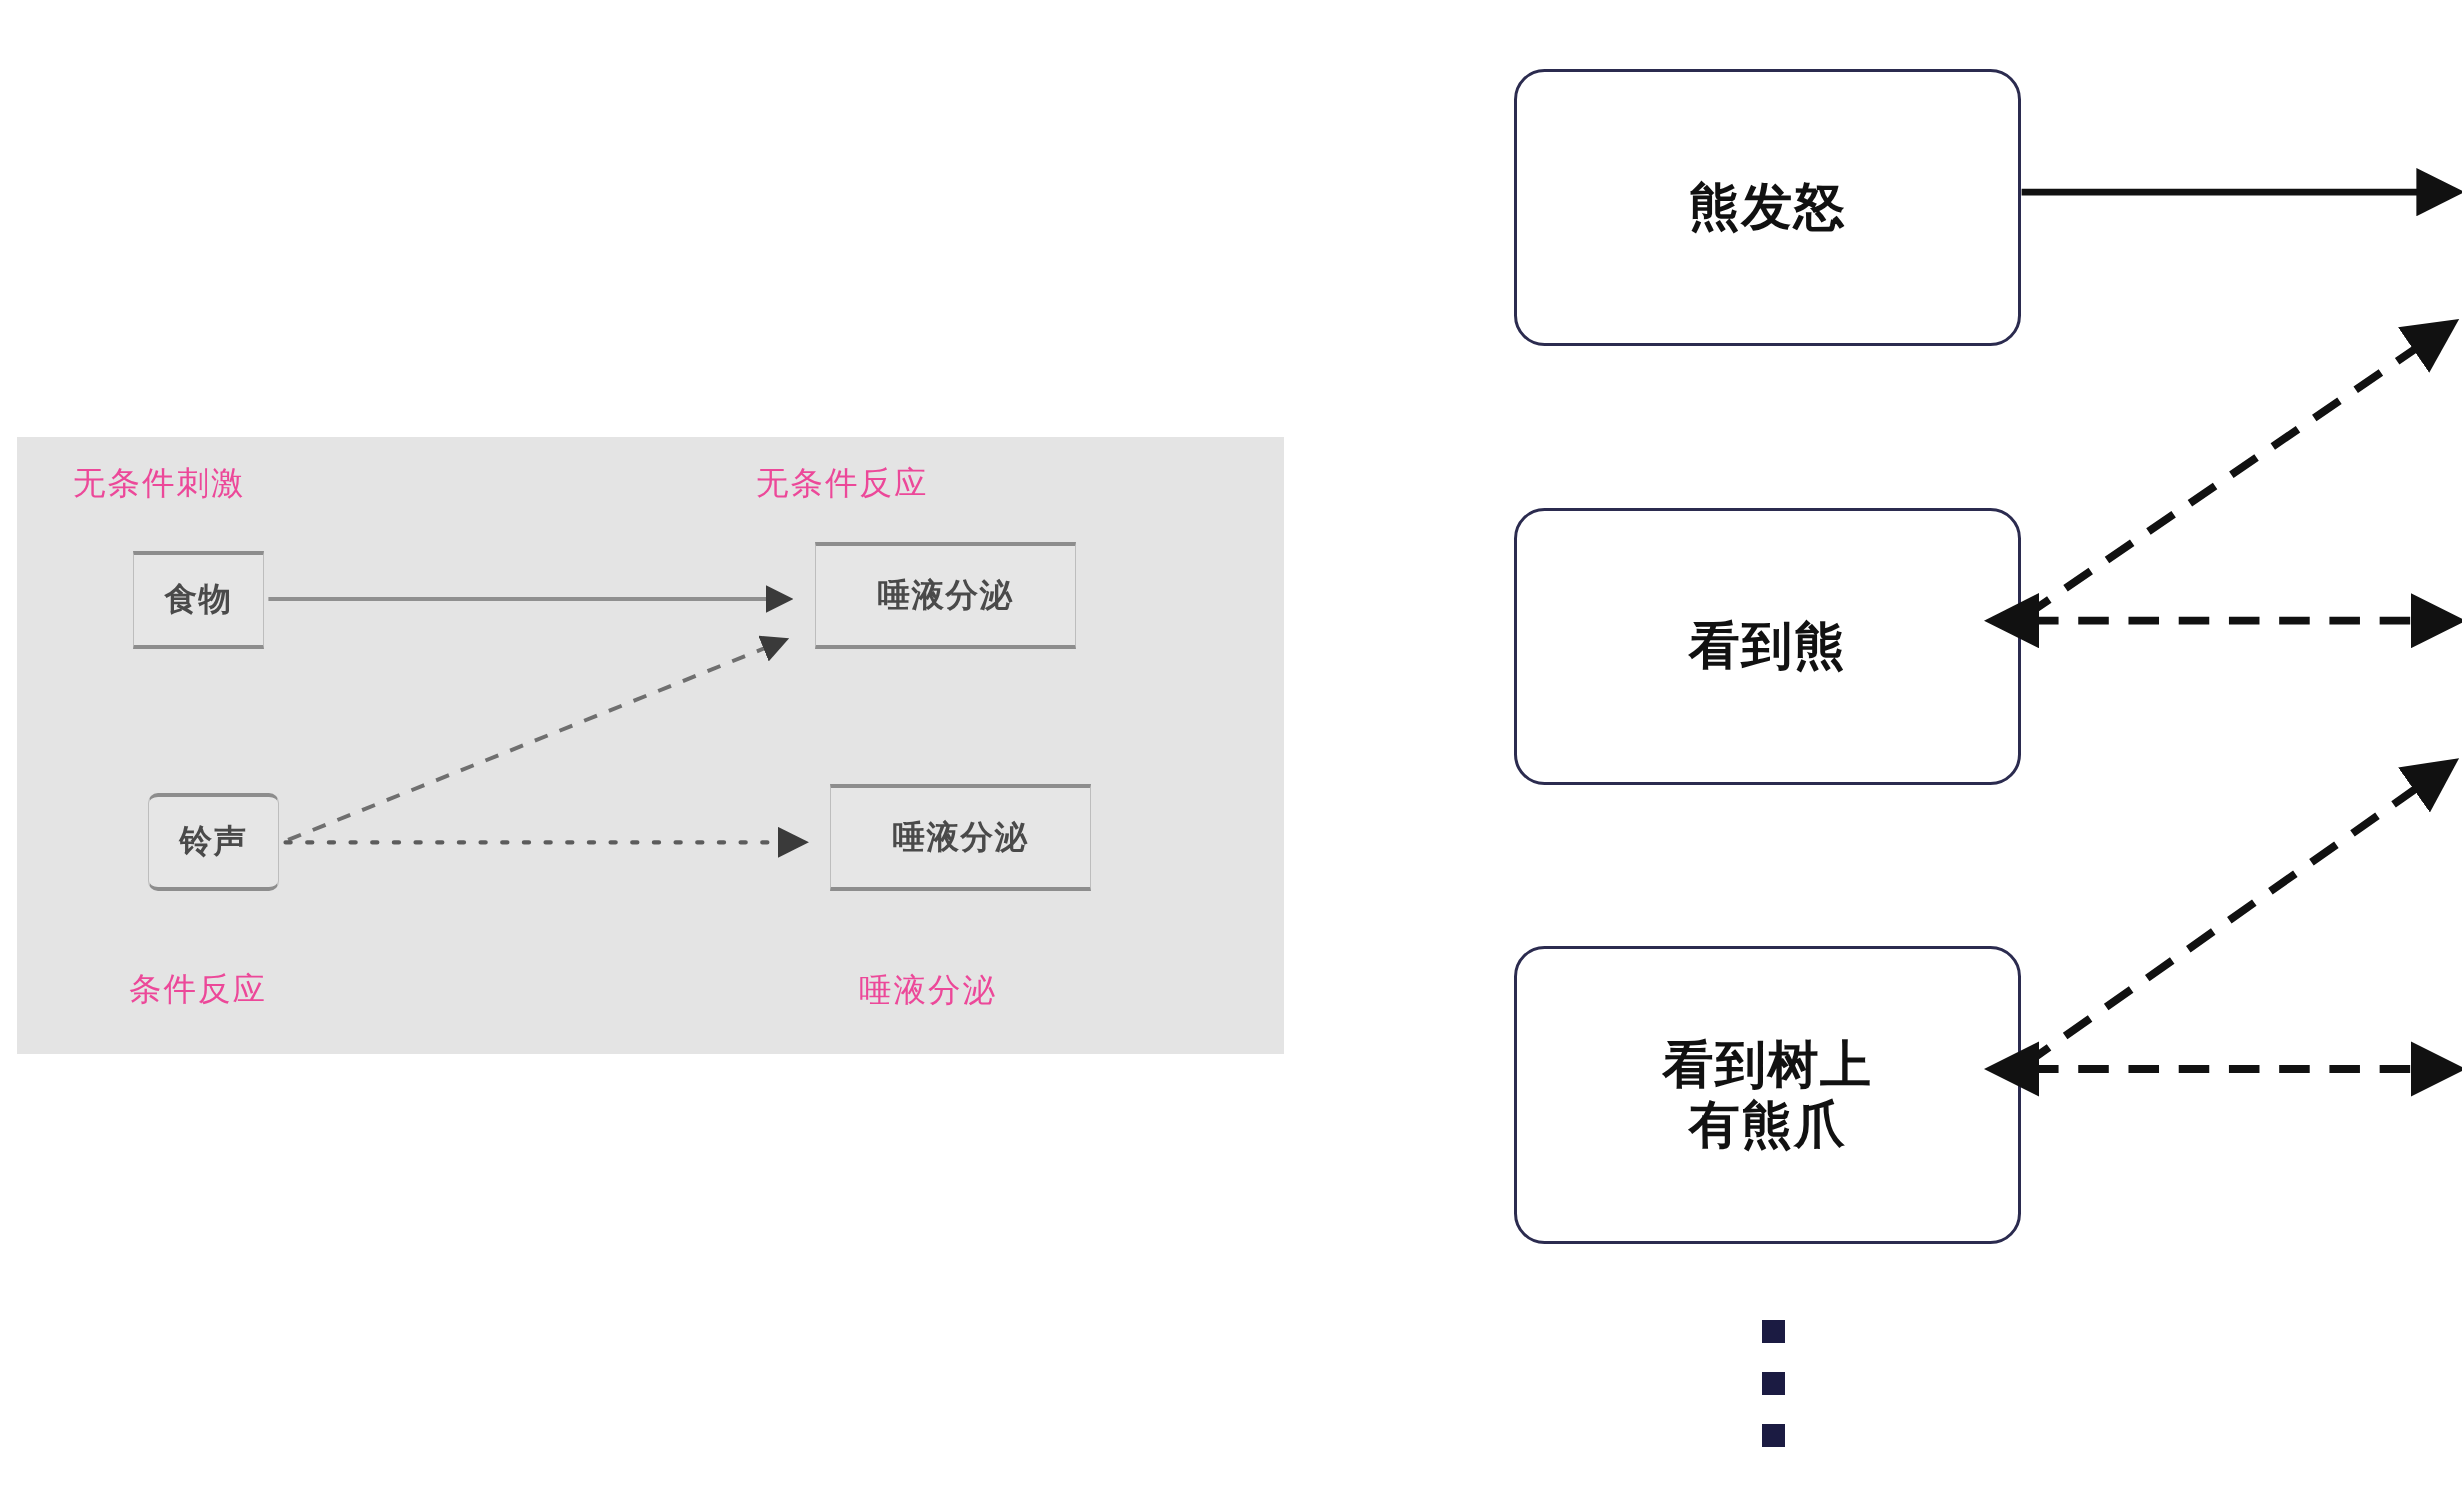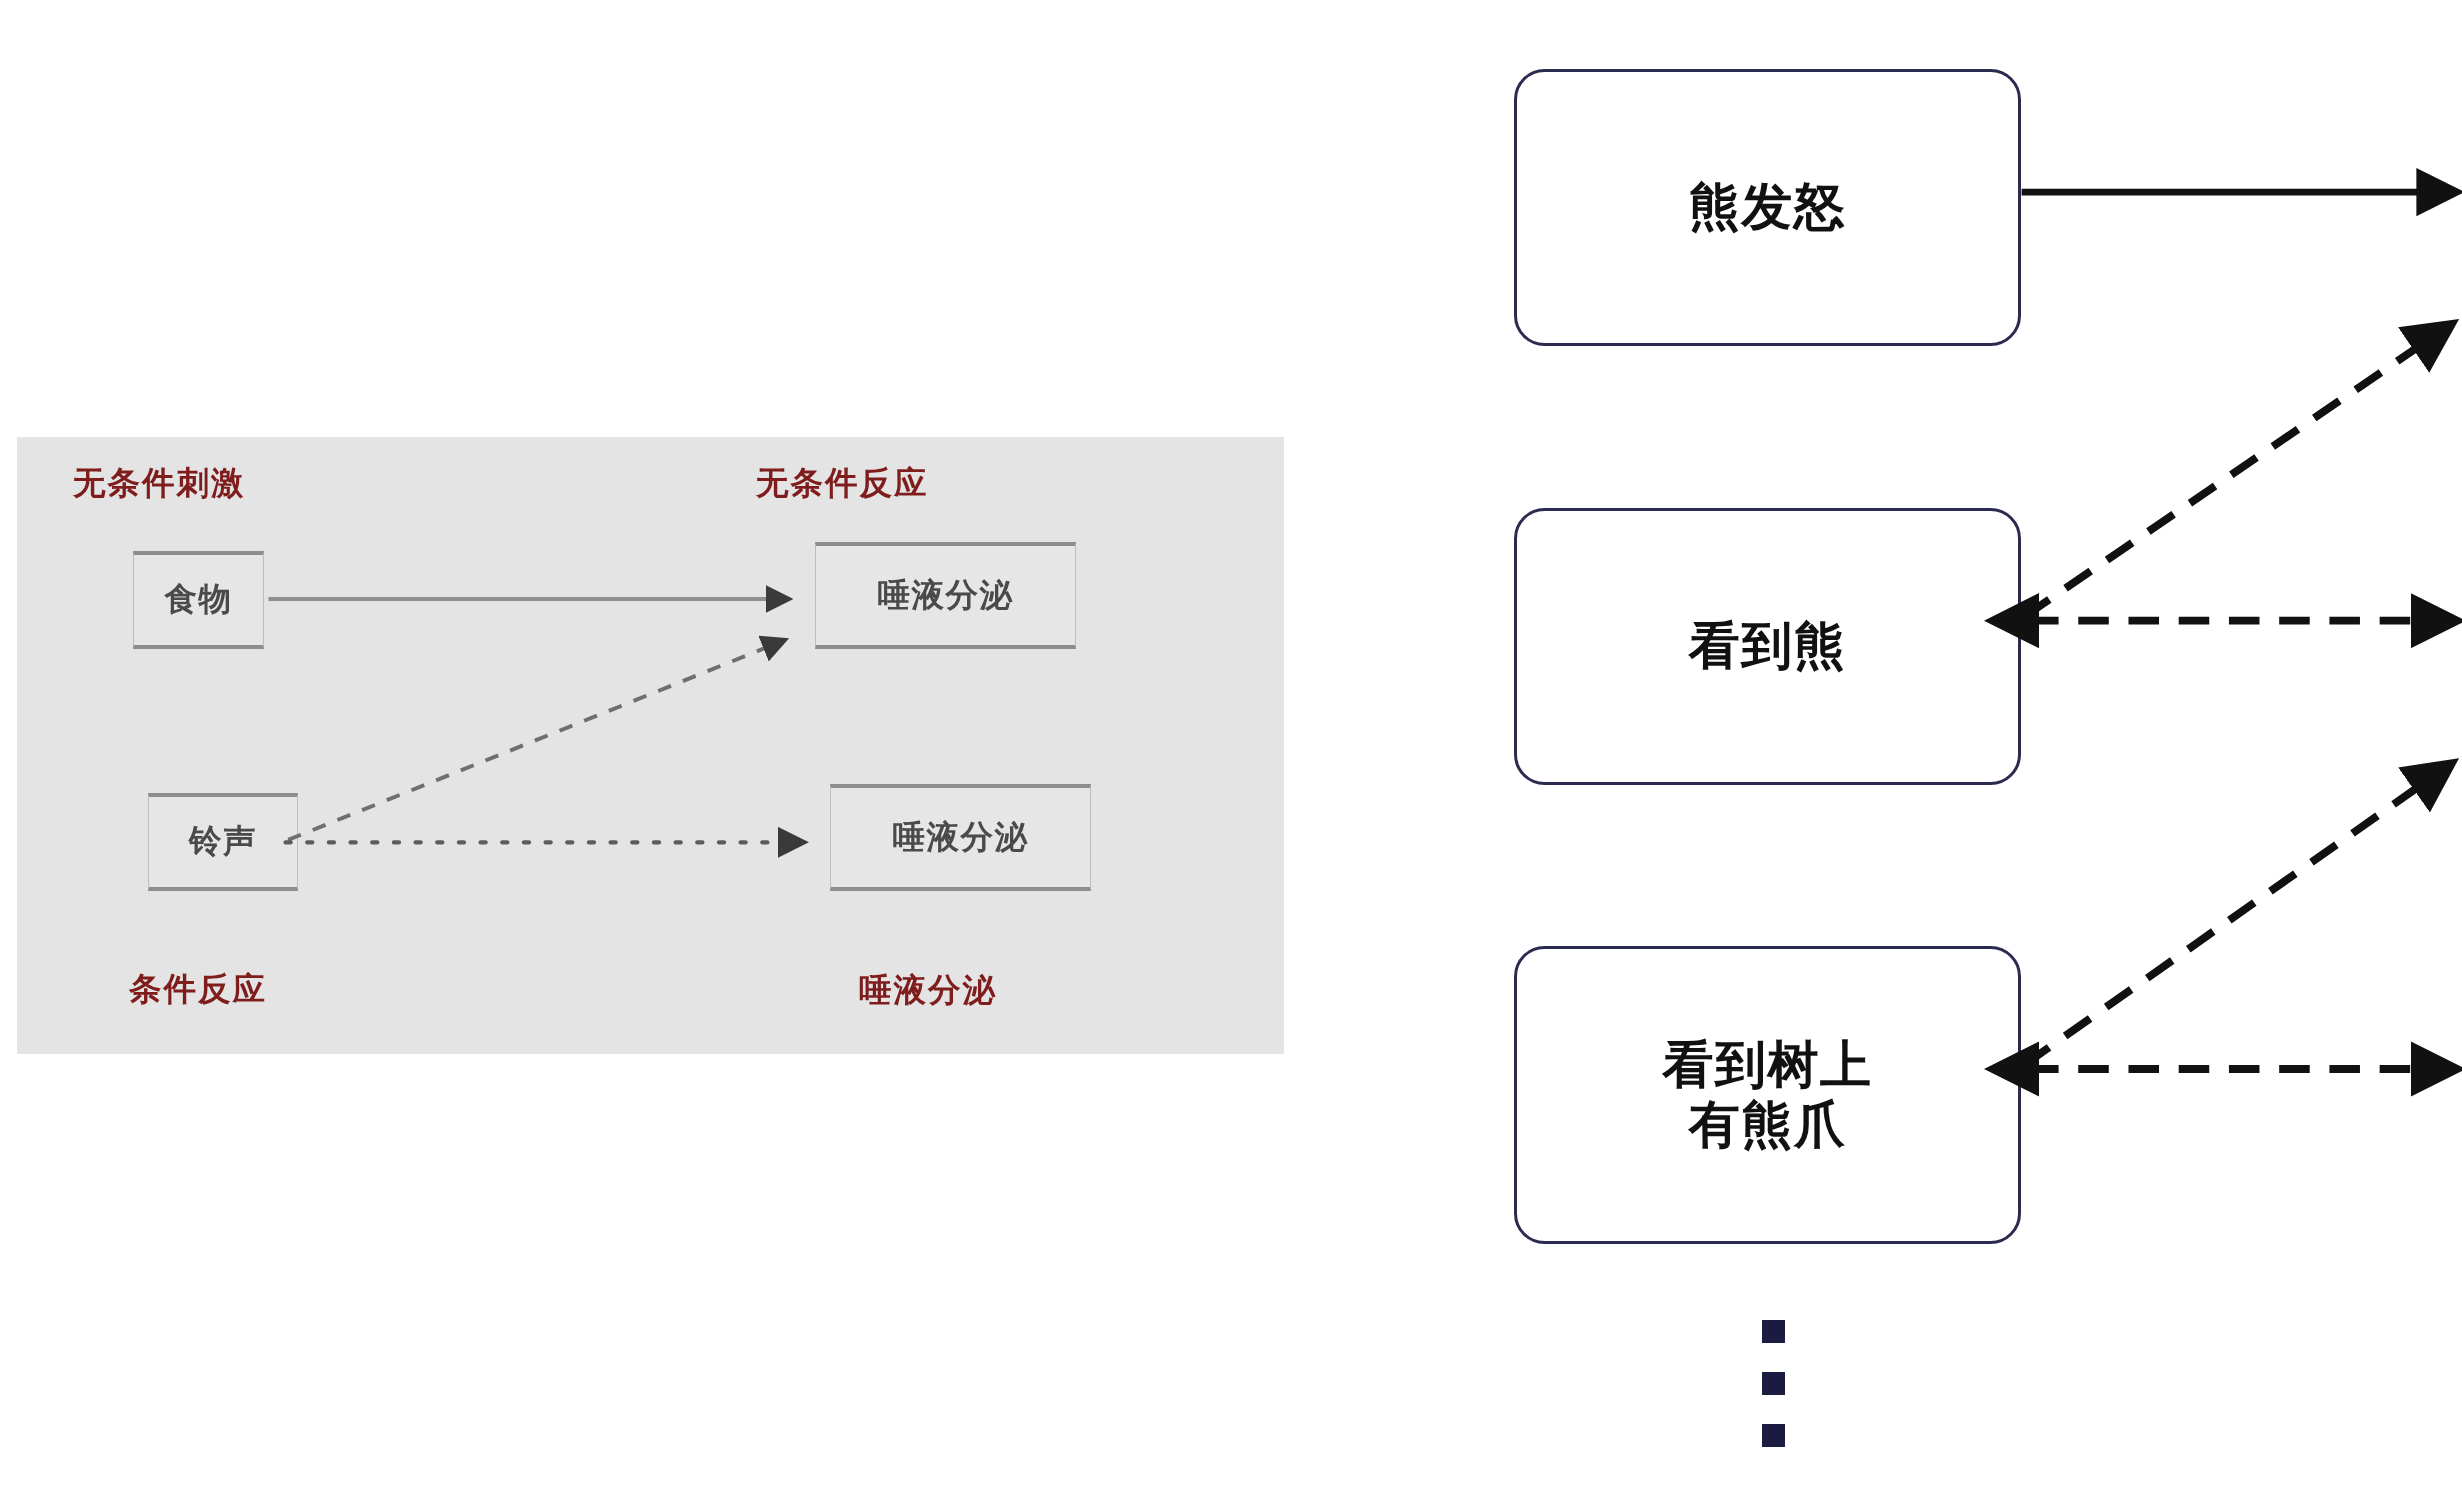--- a/index.html
+++ b/index.html
@@ -2,21 +2,21 @@
 <html style="font-size:7.9px"><head>
 <meta charset="utf-8">
 <style>
   html,body{margin:0;padding:0;background:#fff;}
   body{width:3306px;height:1498px;position:relative;overflow:hidden;
        font-family:"DejaVu Sans","Liberation Sans",sans-serif;}
   .stage{position:absolute;left:0;top:0;width:3306px;height:1498px;}
 
   
   .pv-panel{position:absolute;background:#e4e4e4;}
-  .pv-label{position:absolute;color:#7f1d1d;font-weight:700;
+  .pv-label{position:absolute;color:#ec4899;font-weight:400;
             font-size:32.5px;line-height:1;letter-spacing:2px;white-space:nowrap;}
   .pv-box{position:absolute;background:#e6e6e6;
           border:1.5px solid #bdbdbd;
           border-top:4.4px solid #8d8d8d;border-bottom:4.4px solid #8d8d8d;
           box-sizing:border-box;display:flex;align-items:center;justify-content:center;}
   .pv-box span{color:#4a4a4a;font-weight:700;font-size:32.5px;letter-spacing:1.5px;white-space:nowrap;}
 
   
   .rl-box{position:absolute;background:#fff;box-sizing:border-box;
           display:flex;align-items:center;justify-content:center;text-align:center;margin-top:26px;}
@@ -40,21 +40,21 @@
   <div class="pv-label" style="left:756px;top:467px;">无条件反应</div>
   <div class="pv-label" style="left:129px;top:973px;">条件反应</div>
   <div class="pv-label" style="left:859px;top:974px;">唾液分泌</div>
 
   <div class="pv-box" style="left:133px;top:551px;width:131px;height:98px;">
     <span>食物</span>
   </div>
   <div class="pv-box" style="left:815px;top:542px;width:261px;height:107px;">
     <span>唾液分泌</span>
   </div>
-  <div class="pv-box" style="left:148px;top:793px;width:150px;height:98px;">
+  <div class="pv-box" style="left:148px;top:793px;width:131px;height:98px;border-radius:10px;">
     <span>铃声</span>
   </div>
   <div class="pv-box" style="left:830px;top:784px;width:261px;height:107px;">
     <span>唾液分泌</span>
   </div>
 
   <div class="rl-box navy" style="left:1514px;top:43px;width:507px;height:277px;">
     <div class="cn">熊发怒</div>
   </div>
 

